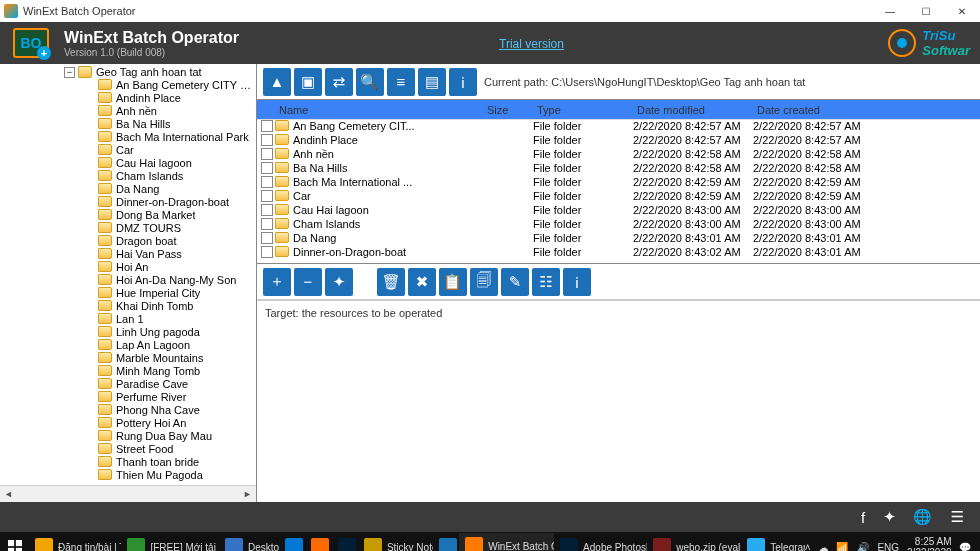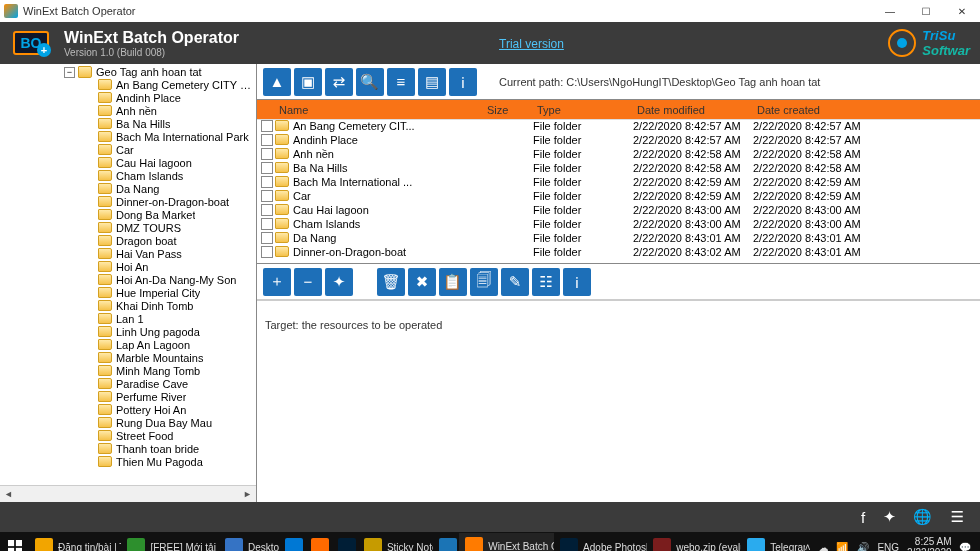--- a/index.html
+++ b/index.html
@@ -3,21 +3,21 @@
 <meta charset="utf-8">
 <style>
 *{box-sizing:border-box;margin:0;padding:0;font-family:"Segoe UI",Tahoma,sans-serif}
 body{width:980px;height:551px;overflow:hidden;background:#fff;position:relative}
 .titlebar{height:22px;background:#fff;display:flex;align-items:center;font-size:11px;color:#333;padding-left:4px}
 .titlebar .ticon{width:14px;height:14px;background:linear-gradient(135deg,#ff8c00,#00a3e6);margin-right:5px;border-radius:2px}
 .titlebar .spacer{flex:1}
 .titlebar .winbtn{width:36px;height:22px;display:flex;align-items:center;justify-content:center;font-size:10px;color:#333}
 .header{height:42px;background:#3b3b3b;display:flex;align-items:center;padding:0 10px;color:#fff}
 .header .logo{width:42px;height:36px;display:flex;align-items:center;justify-content:center;margin-right:12px}
-.header .logo-inner{width:36px;height:24px;border:2px solid #ff8c00;border-radius:3px;display:flex;align-items:center;justify-content:center;font-weight:bold;font-size:14px;color:#00a3e6;background:#0f172a;position:relative}
+.header .logo-inner{width:36px;height:30px;border:2px solid #ff8c00;border-radius:3px;display:flex;align-items:center;justify-content:center;font-weight:bold;font-size:14px;color:#00a3e6;background:#14532d;position:relative}
 .header .logo-inner::after{content:"+";position:absolute;bottom:-4px;right:-4px;background:#00a3e6;color:#fff;width:14px;height:14px;border-radius:50%;font-size:11px;display:flex;align-items:center;justify-content:center}
 .header .titles{flex-direction:column;display:flex}
 .header .title{font-size:16px;font-weight:600}
 .header .ver{font-size:10px;color:#bbb}
 .header .trial{margin-left:260px}
 .header .trial a{color:#4fc3f7;text-decoration:underline;font-size:12px}
 .header .brandlogo{margin-left:auto;display:flex;align-items:center;gap:6px}
 .header .brandlogo .disc{width:28px;height:28px;border:2px solid #ff8c00;border-radius:50%;display:flex;align-items:center;justify-content:center}
 .header .brandlogo .disc::after{content:"";width:10px;height:10px;background:#00a3e6;border-radius:50%}
 .header .brandlogo .txt{font-size:13px;color:#00a3e6;font-style:italic;font-weight:bold}
@@ -30,40 +30,40 @@
 .tree-root .ficon{width:14px;height:12px;background:linear-gradient(#ffe9a8,#f5c24b);border:1px solid #d4a020;border-radius:1px 2px 2px 1px;margin-right:4px}
 .tree-item{display:flex;align-items:center;padding-left:94px;height:13px;margin-top:0px}
 .tree-item .ficon{width:14px;height:11px;background:linear-gradient(#ffe9a8,#f5c24b);border:1px solid #d4a020;border-radius:1px 2px 2px 1px;margin-right:4px;flex-shrink:0}
 .tree-item span{white-space:nowrap;overflow:hidden;text-overflow:ellipsis}
 .sb-bottom{height:17px;background:#f0f0f0;border-top:1px solid #ccc;position:absolute;bottom:0;left:0;right:0;display:flex}
 .sb-bottom .arrow{width:17px;display:flex;align-items:center;justify-content:center;font-size:9px;color:#555}
 .sb-bottom .track{flex:1}
 .content{flex:1;display:flex;flex-direction:column;background:#fff}
 .toolbar{height:36px;background:#fff;display:flex;align-items:center;padding:3px 6px;gap:3px;border-bottom:1px solid #888}
 .tbtn{width:28px;height:28px;background:#1d6fb8;border-radius:2px;display:flex;align-items:center;justify-content:center;color:#fff;font-size:15px}
-.toolbar .path{margin-left:19px;font-size:11px;color:#333}
-.filehead{height:20px;background:#f97316;border-bottom:1px solid #ddd;display:flex;font-size:11px;color:#333;align-items:center}
+.toolbar .path{margin-left:4px;font-size:11px;color:#333}
+.filehead{height:20px;background:#3b82f6;border-bottom:1px solid #ddd;display:flex;font-size:11px;color:#333;align-items:center}
 .col-chk{width:20px}
 .col-name{width:210px;padding-left:2px}
 .col-size{width:50px}
 .col-type{width:100px}
 .col-mod{width:120px}
 .col-cre{width:120px}
 .filelist{height:144px;overflow:hidden;font-size:11px;border-bottom:1px solid #888}
 .frow{display:flex;height:14px}
 .frow .chk{width:12px;height:12px;border:1px solid #888;margin:0 2px 0 4px;flex-shrink:0}
 .frow .ficon{width:14px;height:11px;background:linear-gradient(#ffe9a8,#f5c24b);border:1px solid #d4a020;border-radius:1px 2px 2px 1px;margin-right:4px;flex-shrink:0}
 .frow .fname{width:190px;white-space:nowrap;overflow:hidden;text-overflow:ellipsis}
 .frow .fsize{width:50px}
 .frow .ftype{width:100px}
 .frow .fmod{width:120px}
 .frow .fcre{width:120px}
 .toolbar2{height:36px;display:flex;align-items:center;padding:3px 6px;gap:3px;border-bottom:1px solid #ccc}
 .toolbar2 .gap{width:18px}
-.target{flex:1;padding:18px 8px;font-size:11px;color:#333;border-top:1px solid #ccc}
+.target{flex:1;padding:6px 8px;font-size:11px;color:#333;border-top:1px solid #ccc}
 .socialbar{height:30px;background:#3b3b3b;display:flex;align-items:center;justify-content:flex-end;padding:0 16px;gap:18px;color:#fff;font-size:15px}
 .taskbar{height:30px;background:#111;display:flex;align-items:center;font-size:10px;color:#ddd}
 .taskbar .start{width:34px;height:30px;display:flex;align-items:center;justify-content:center}
 .taskbar .start svg{width:14px;height:14px}
 .taskbar .tbitem{height:28px;display:flex;align-items:center;padding:0 6px;gap:5px;white-space:nowrap;overflow:hidden;max-width:110px}
 .taskbar .tbitem.active{border-bottom:2px solid #76b9ed;background:rgba(255,255,255,.08)}
 .taskbar .ticon-box{width:18px;height:18px;border-radius:2px;flex-shrink:0}
 .taskbar .tray{margin-left:auto;display:flex;align-items:center;gap:8px;padding-right:8px;font-size:10px}
 .taskbar .tray .time{text-align:right;line-height:1.1}
 </style>
@@ -199,20 +199,24 @@
           <div class="tree-item">
             <div class="ficon"></div>
             <span>Paradise Cave</span>
           </div>
           <div class="tree-item">
             <div class="ficon"></div>
             <span>Perfume River</span>
           </div>
           <div class="tree-item">
             <div class="ficon"></div>
+            <span>Phong Nha Cave</span>
+          </div>
+          <div class="tree-item">
+            <div class="ficon"></div>
             <span>Pottery Hoi An</span>
           </div>
           <div class="tree-item">
             <div class="ficon"></div>
             <span>Rung Dua Bay Mau</span>
           </div>
           <div class="tree-item">
             <div class="ficon"></div>
             <span>Street Food</span>
           </div>

